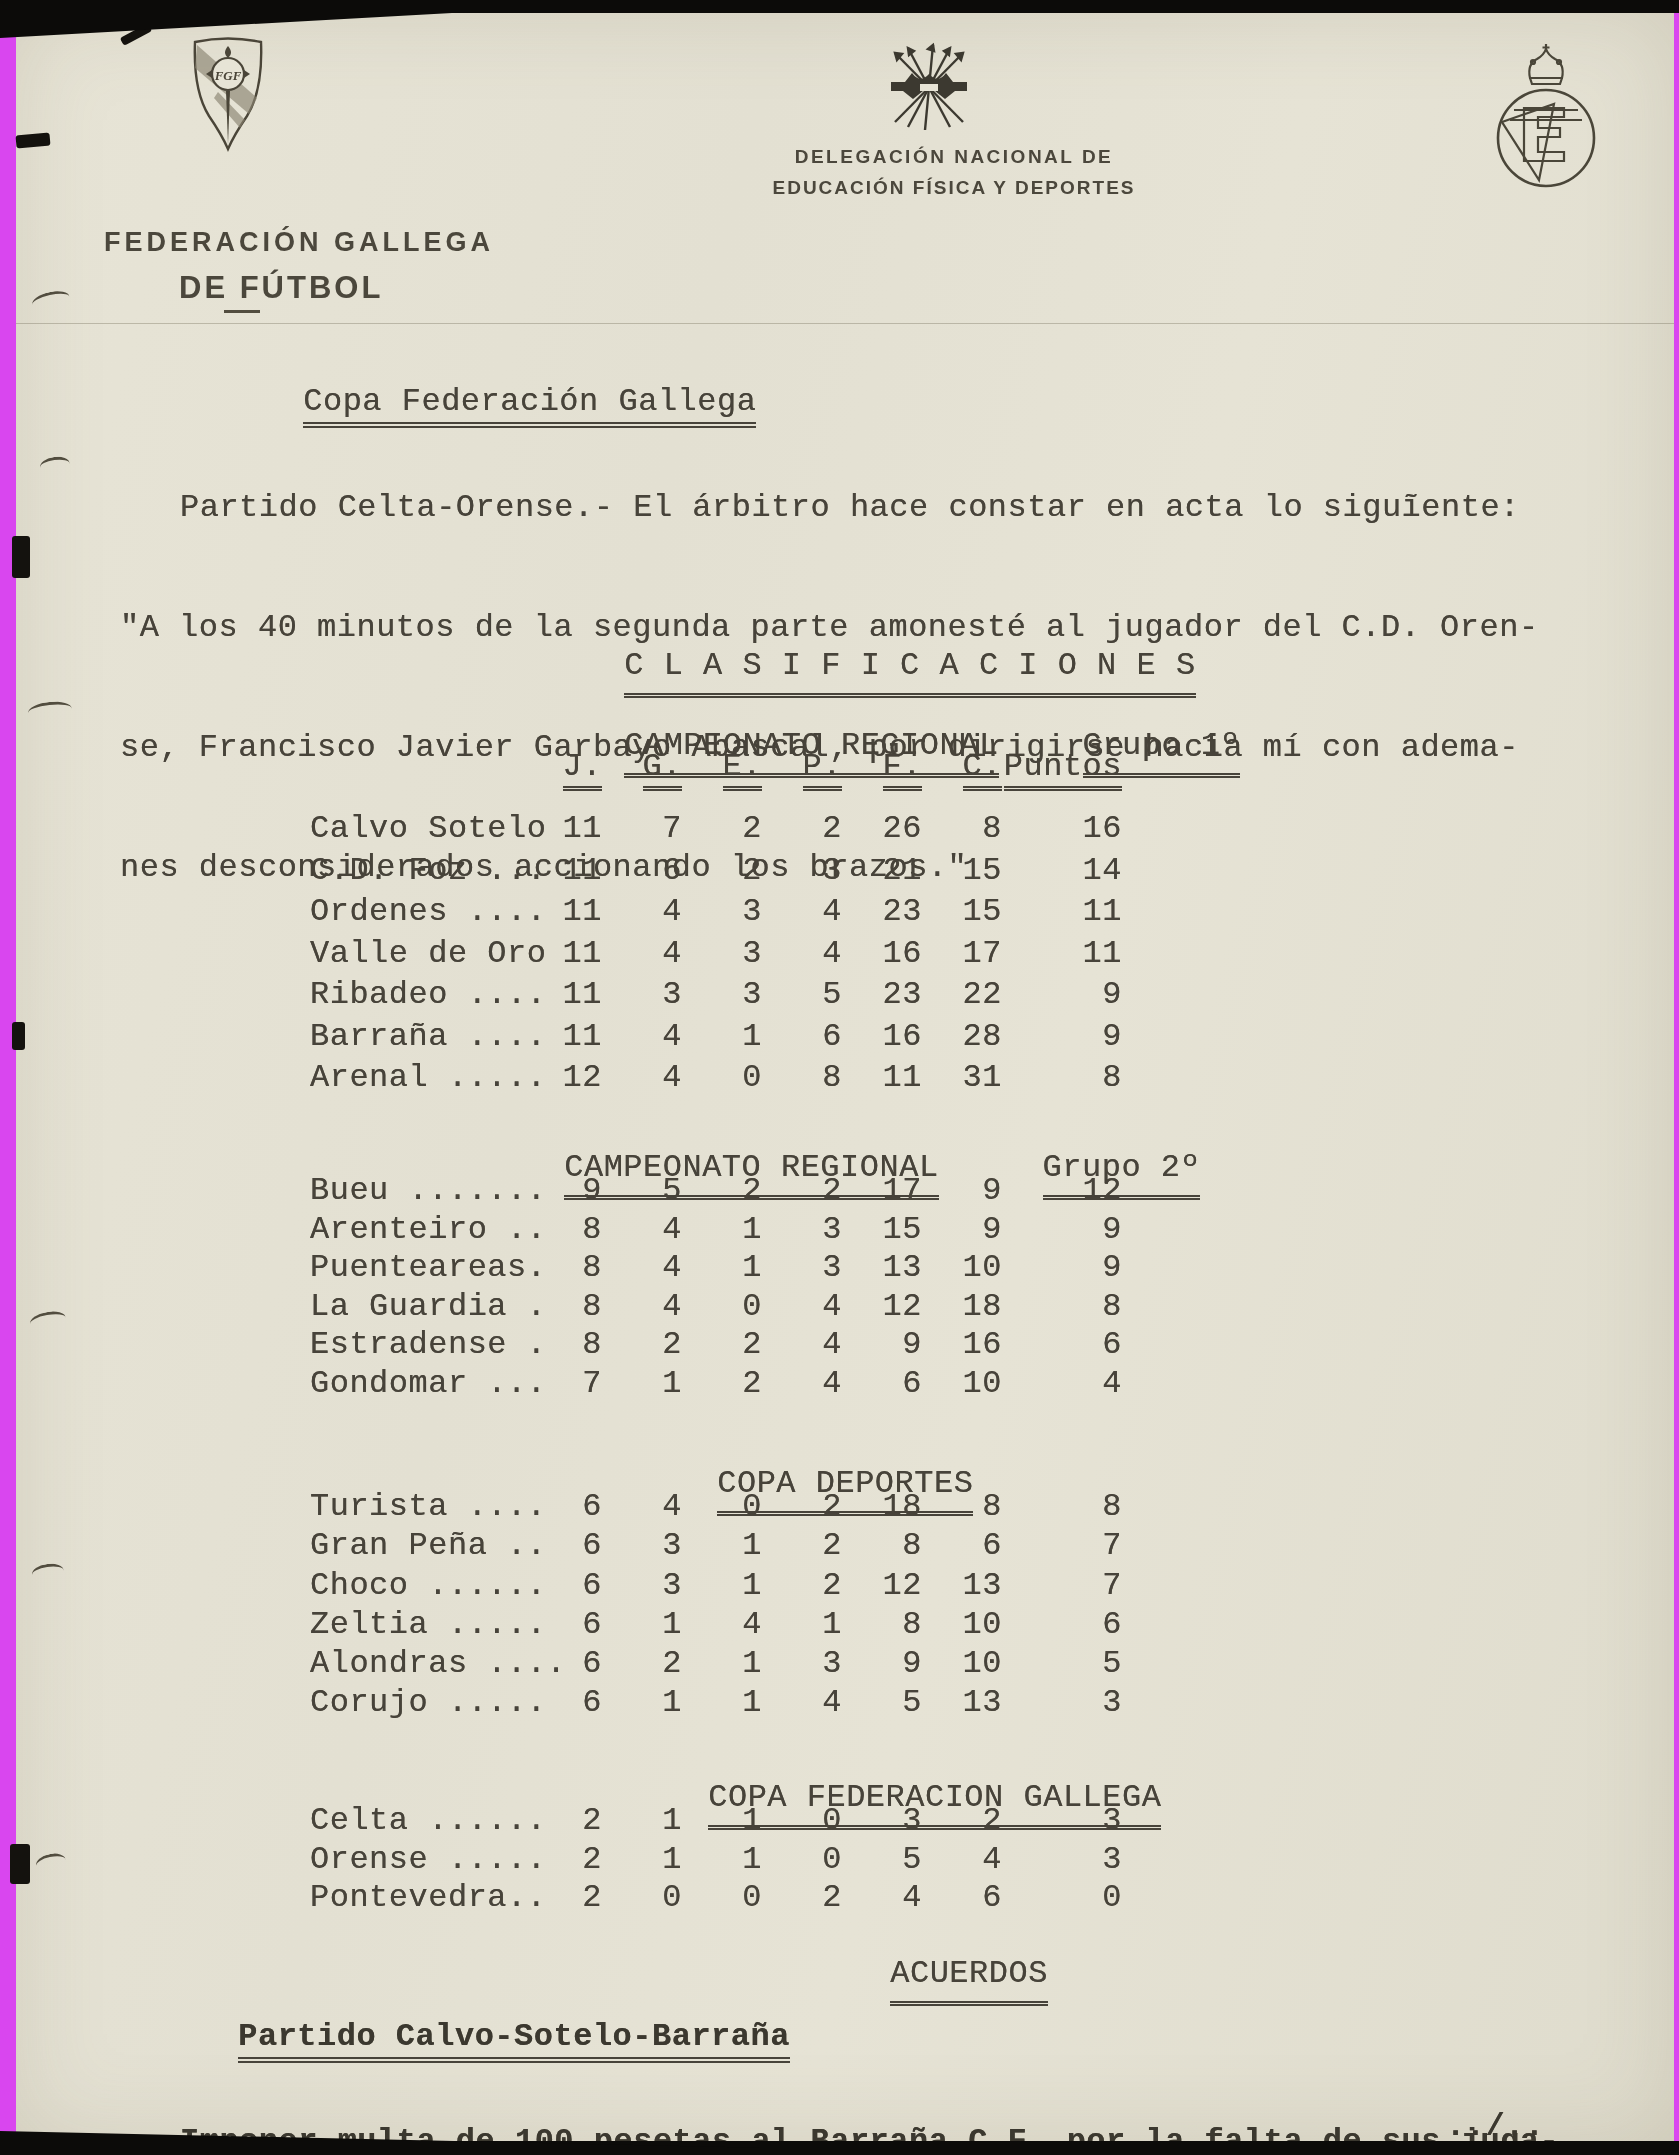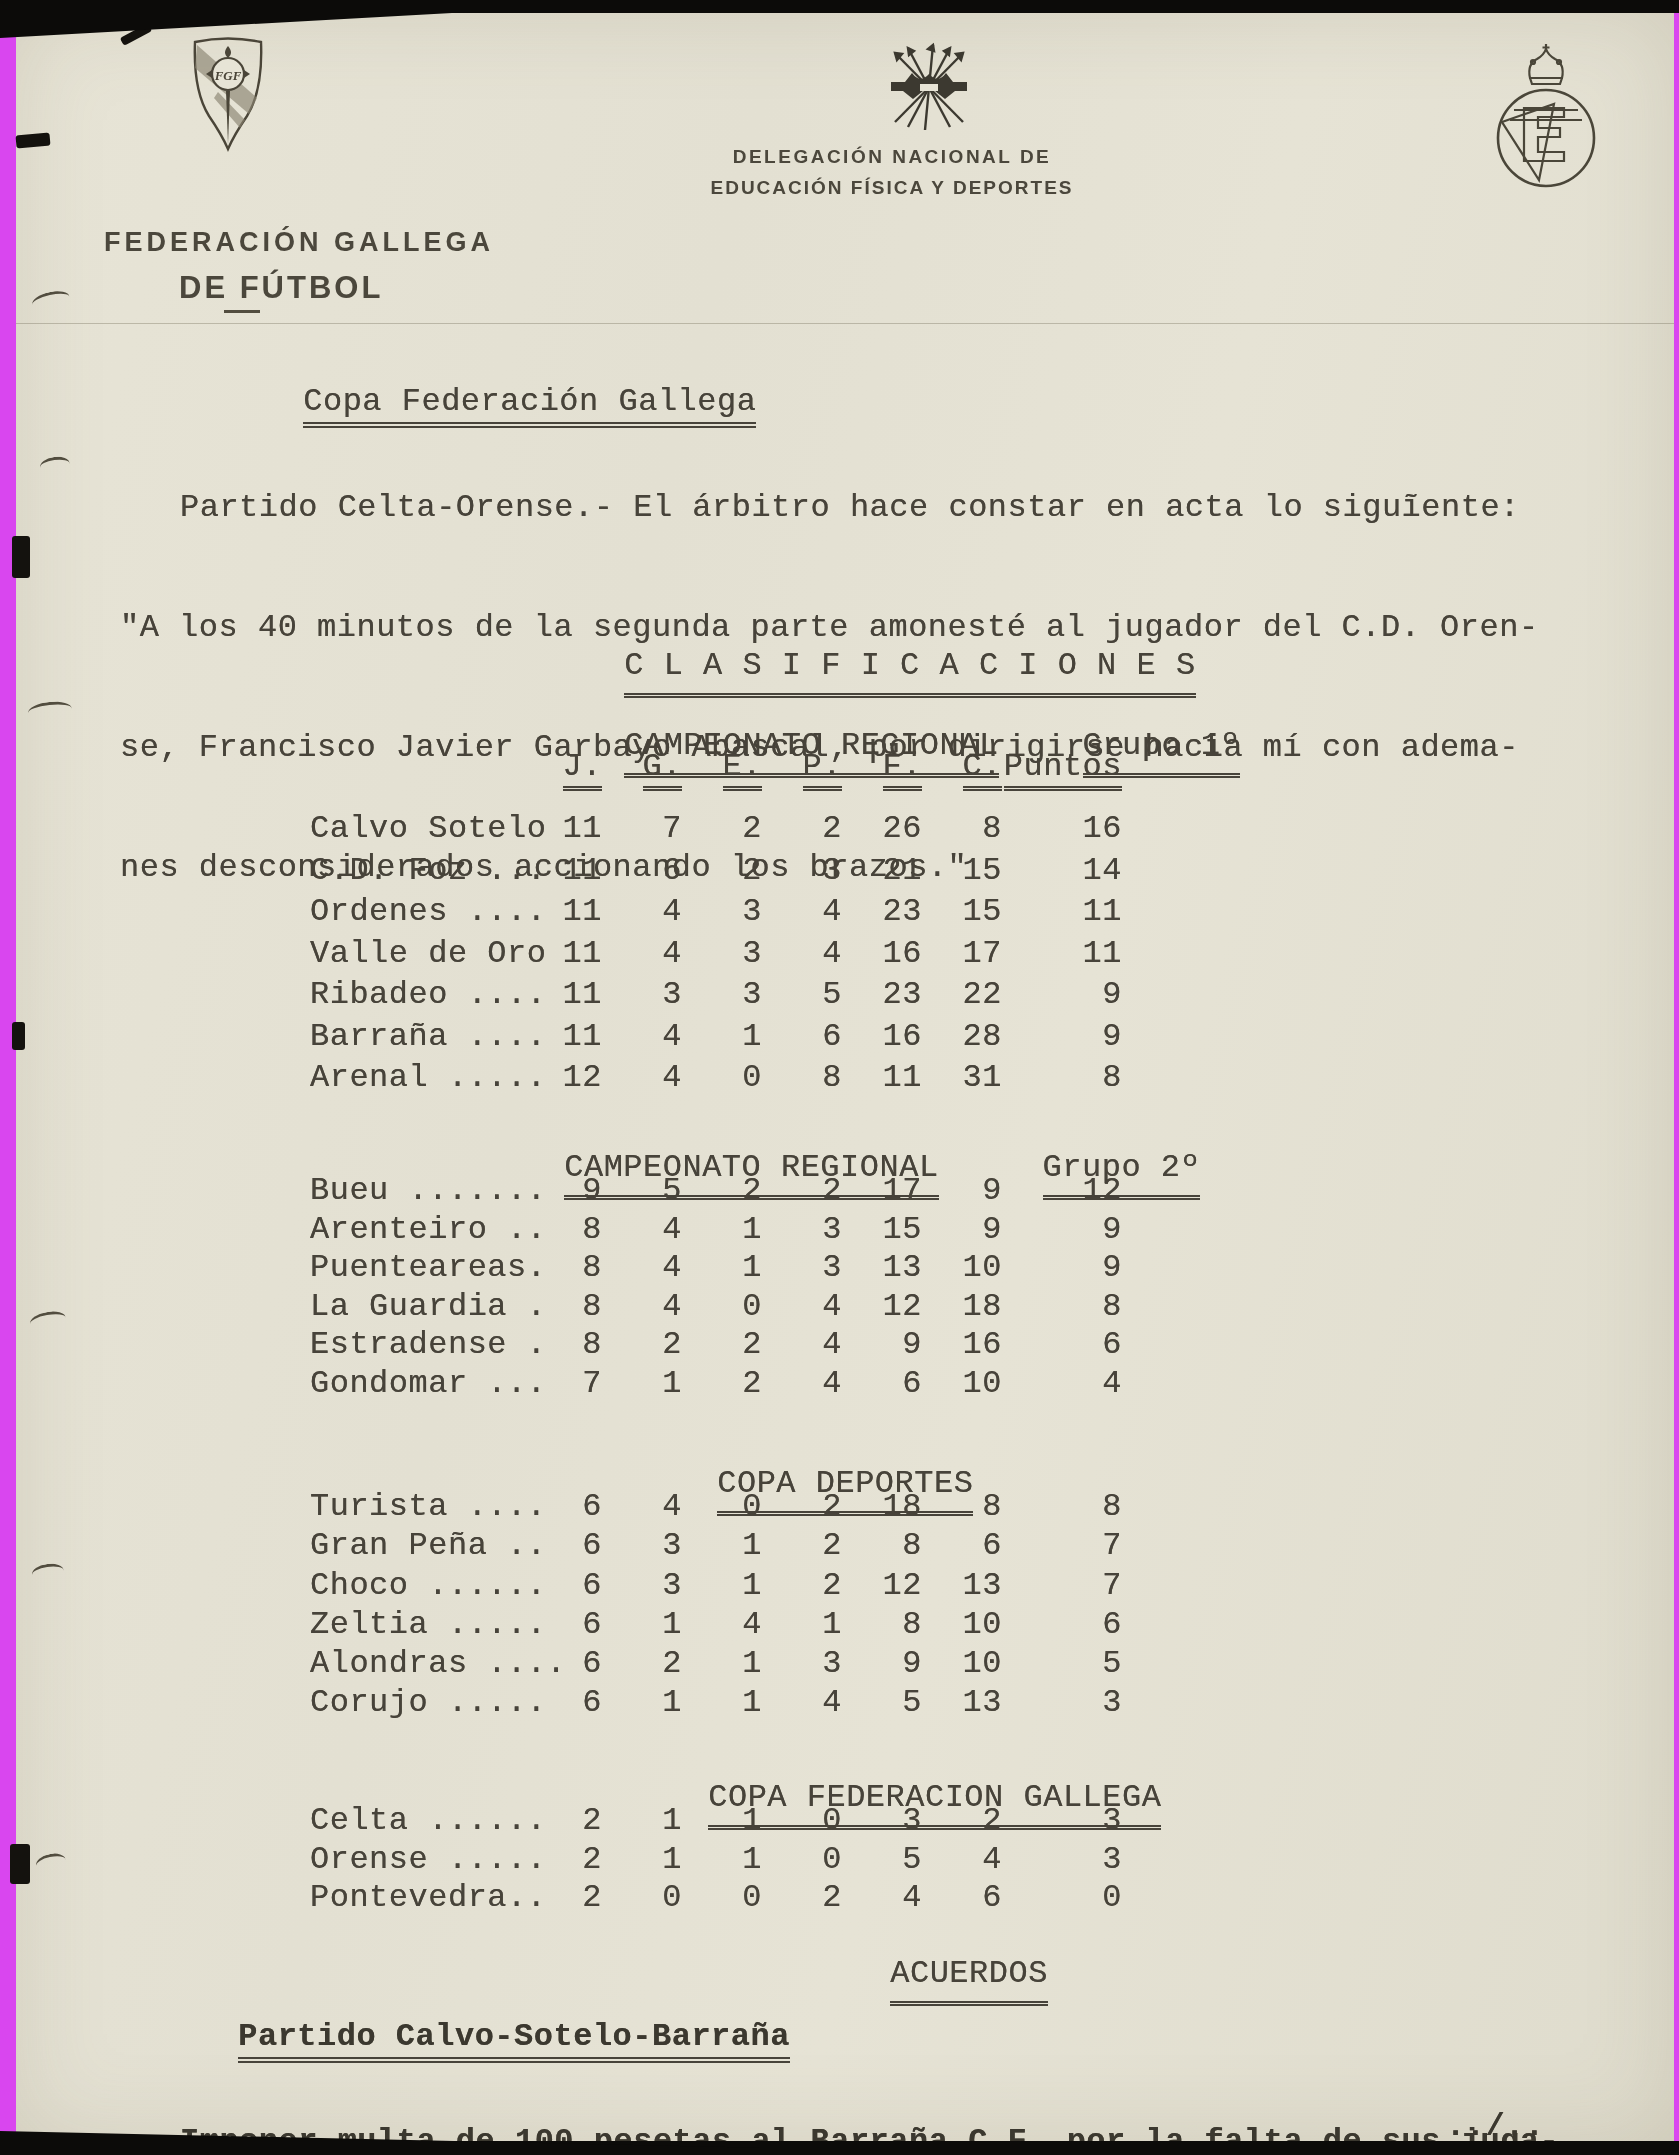--- a/index.html
+++ b/index.html
@@ -15,21 +15,21 @@
   .bar-bottom{position:absolute;left:0;bottom:0;right:0;height:14px;background:#0c0b09;}
   .bar-bottom-left{position:absolute;left:0;bottom:0;width:760px;height:24px;background:#0c0b09;
                 clip-path:polygon(0 0,100% 70%,100% 100%,0 100%);}
   .blob{position:absolute;background:#14120e;border-radius:3px;}
   .curl{position:absolute;height:14px;border-top:3px solid #524d3f;border-radius:50%;}
   
   .print{font-family:"Liberation Sans",sans-serif;font-weight:bold;color:#4b473c;}
   .org-left-1{position:absolute;left:88px;top:215px;font-size:27px;letter-spacing:4px;}
   .org-left-2{position:absolute;left:163px;top:258px;font-size:31px;letter-spacing:3px;}
   .org-dash{position:absolute;left:208px;top:298px;width:36px;height:3px;background:#524d3f;}
-  .org-center{position:absolute;left:656px;top:134px;width:440px;text-align:center;}
+  .org-center{position:absolute;left:718px;top:134px;width:440px;text-align:center;}
   .org-center .l1{font-size:19px;letter-spacing:2.5px;}
   .org-center .l2{font-size:19px;letter-spacing:2px;margin-top:9px;}
   .logo{position:absolute;}
   
   .tw{position:absolute;color:#47433a;font-size:32px;letter-spacing:.5px;white-space:pre;
       text-shadow:0 0 .6px rgba(66,60,48,.75);}
   .tw-bold{font-weight:bold;color:#3b382f;}
   .para{line-height:40px;}
   .indent{padding-left:60px;}
   .u-heavy{border-bottom:6px double #47433a;padding-bottom:2px;}

